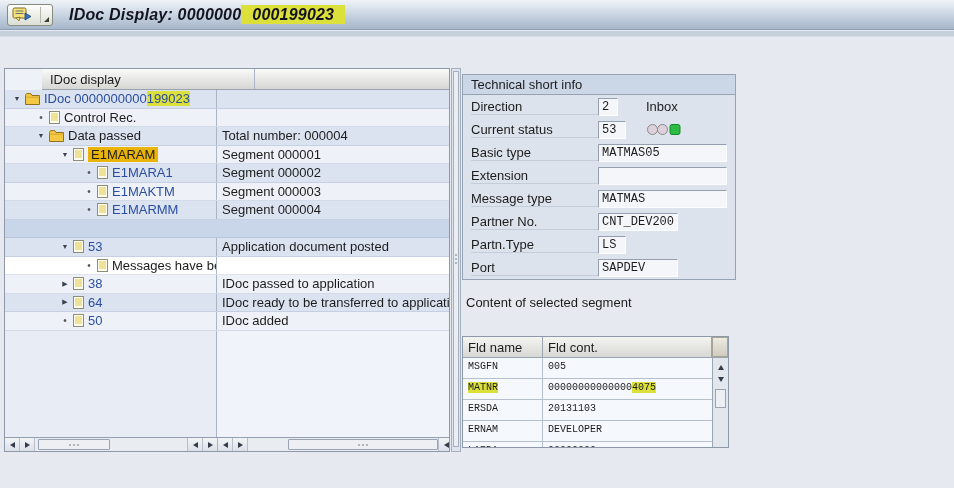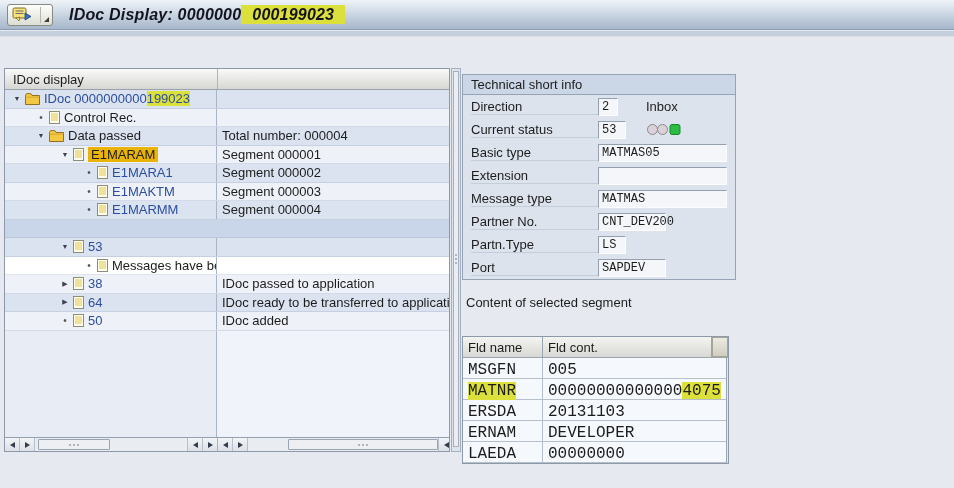--- a/index.html
+++ b/index.html
@@ -23,21 +23,21 @@
 
   .hl { background:#dce03a; }
   .title .hl { padding:1px 11px; }
   .nodehl { background:#eab308; padding:0 3px; }
   .blue { color:#2b4ea0; }
 
   
   .left-panel { position:absolute; left:4px; top:68px; width:446px; height:384px;
     border:1px solid #8d99a9; background:#eef1f8; display:flex; flex-direction:column; overflow:hidden; }
   .tree-header { height:21px; flex:0 0 21px; display:flex;
-    background:linear-gradient(#fafaf9,#d6d7d3); border-bottom:1px solid #9aa2ad; }
+    background:linear-gradient(#fafaf9,#d6d7d3); border-bottom:1px solid #9aa2ad;margin-left:37px; }
   .th-c1 { width:213px; flex:0 0 213px; padding-left:8px; border-right:1px solid #a9b4c4;
     display:flex; align-items:center; }
   .th-c2 { flex:1; }
   .tree-body { display:flex; flex-direction:column; }
   .trow { display:flex; height:18.5px; flex:0 0 18.5px; border-bottom:1px solid rgba(150,165,195,.30); }
   .bg-a { background:#dbe3f0; } .bg-b { background:#eef1f8; }
   .bg-dark { background:#c9d5e8; } .bg-sel { background:#ffffff; }
   .ctree { width:212px; flex:0 0 212px; border-right:1px solid #a9b4c4;
     display:flex; align-items:center; overflow:hidden; white-space:nowrap; }
   .cdesc { flex:1; display:flex; align-items:center; padding-left:5px; overflow:hidden; white-space:nowrap; }
@@ -83,37 +83,37 @@
     border:1px solid #96a3b4; background:#dde3ed; }
   .gb-title { height:20px; line-height:19px; padding-left:8px; background:#cbd7e7;
     border-bottom:1px solid #96a3b4; }
   .frow { height:23px; display:flex; align-items:center; padding:0 8px; }
   .flabel { width:127px; flex:0 0 127px; height:17px; line-height:17px;
     border-bottom:1px solid #c4cdda; }
   .fbox { height:18px; background:#f4f6fa; border:1px solid #94a0b0;
     border-bottom-color:#fdfdfe; border-right-color:#fdfdfe;
     font-family:"Liberation Mono", monospace; font-size:12px; padding:0 3px;
     display:flex; align-items:center; white-space:pre; }
-  .fbox-xs { width:20px; } .fbox-s { width:28px; } .fbox-m { width:68px; } .fbox-l { width:138px; }
+  .fbox-xs { width:20px; } .fbox-s { width:28px; } .fbox-m { width:80px; } .fbox-l { width:138px; }
   .fsuffix { margin-left:28px; }
   .lights { margin-left:20px; display:flex; align-items:center; }
 
   
   .seg-title { position:absolute; left:466px; top:295px; }
-  .seg-table { position:absolute; left:462px; top:336px; width:267px; height:128px;
+  .seg-table { position:absolute; left:462px; top:336px; width:267px; height:112px;
     border:1px solid #8d99a9; background:#f5f8fc; display:flex; flex-direction:column; overflow:hidden; }
   .thead { display:flex; height:21px; flex:0 0 21px;
     background:linear-gradient(#f4f4f2,#d7d8d4); border-bottom:1px solid #9aa5b2; }
   .th-name { width:80px; flex:0 0 80px; padding:0 5px; border-right:1px solid #9aa5b2; display:flex; align-items:center; }
   .th-cont { flex:1; padding:0 5px; border-right:1px solid #9aa5b2; display:flex; align-items:center; }
   .th-corner { width:16px; flex:0 0 16px; background:linear-gradient(#ecebe2,#d0ccbf); border:1px solid #a8a494; }
   .tbody { display:flex; flex:1; }
   .rows { flex:1; display:flex; flex-direction:column; }
   .srow { display:flex; height:21px; flex:0 0 21px; border-bottom:1px solid #b6c0cd;
-    font-family:"Liberation Mono", monospace; font-size:16px; }
+    font-family:"Liberation Mono", monospace; font-size:10px; }
   .sc-name { width:80px; flex:0 0 80px; padding:3px 5px 0; border-right:1px solid #b6c0cd; white-space:pre; }
   .sc-cont { flex:1; padding:3px 5px 0; white-space:pre; overflow:hidden; }
   .sbcol { width:16px; flex:0 0 16px; background:#e2e6ed; border-left:1px solid #9aa5b2;
     display:flex; flex-direction:column; align-items:center; }
   .sb-arrow { margin-top:7px; display:flex; }
   .sb-thumb { width:11px; height:19px; background:#eceff3; border:1px solid #98a4b2; margin-top:7px; }
 
   
   .statusbar { position:absolute; left:0; right:0; top:466px; height:22px;
     background:#d9dfe9; border-top:1px solid #eef2f7; }
@@ -249,20 +249,21 @@
           <div class="ctree">
             <span class="mark mk-expanded" style="margin-left: 54px;">▼</span>
             <span class="ticon">
               <svg width="11" height="13" viewBox="0 0 11 13">
                 <rect x=".5" y=".5" width="10" height="12" fill="#fffef2" stroke="#8e8e76"></rect>
                 <path d="M2 3h7M2 5h7M2 7h7M2 9h7" stroke="#e0c63e" stroke-width="1"></path>
               </svg>
             </span>
             <span class="tlabel"><span class="blue">53</span></span>
           </div>
+          <div class="cdesc">Application document posted</div>
         </div>
         <div class="trow bg-sel">
           <div class="ctree">
             <span class="mark mk-dot" style="margin-left: 78px;">•</span>
             <span class="ticon">
               <svg width="11" height="13" viewBox="0 0 11 13">
                 <rect x=".5" y=".5" width="10" height="12" fill="#fffef2" stroke="#8e8e76"></rect>
                 <path d="M2 3h7M2 5h7M2 7h7M2 9h7" stroke="#e0c63e" stroke-width="1"></path>
               </svg>
             </span>

